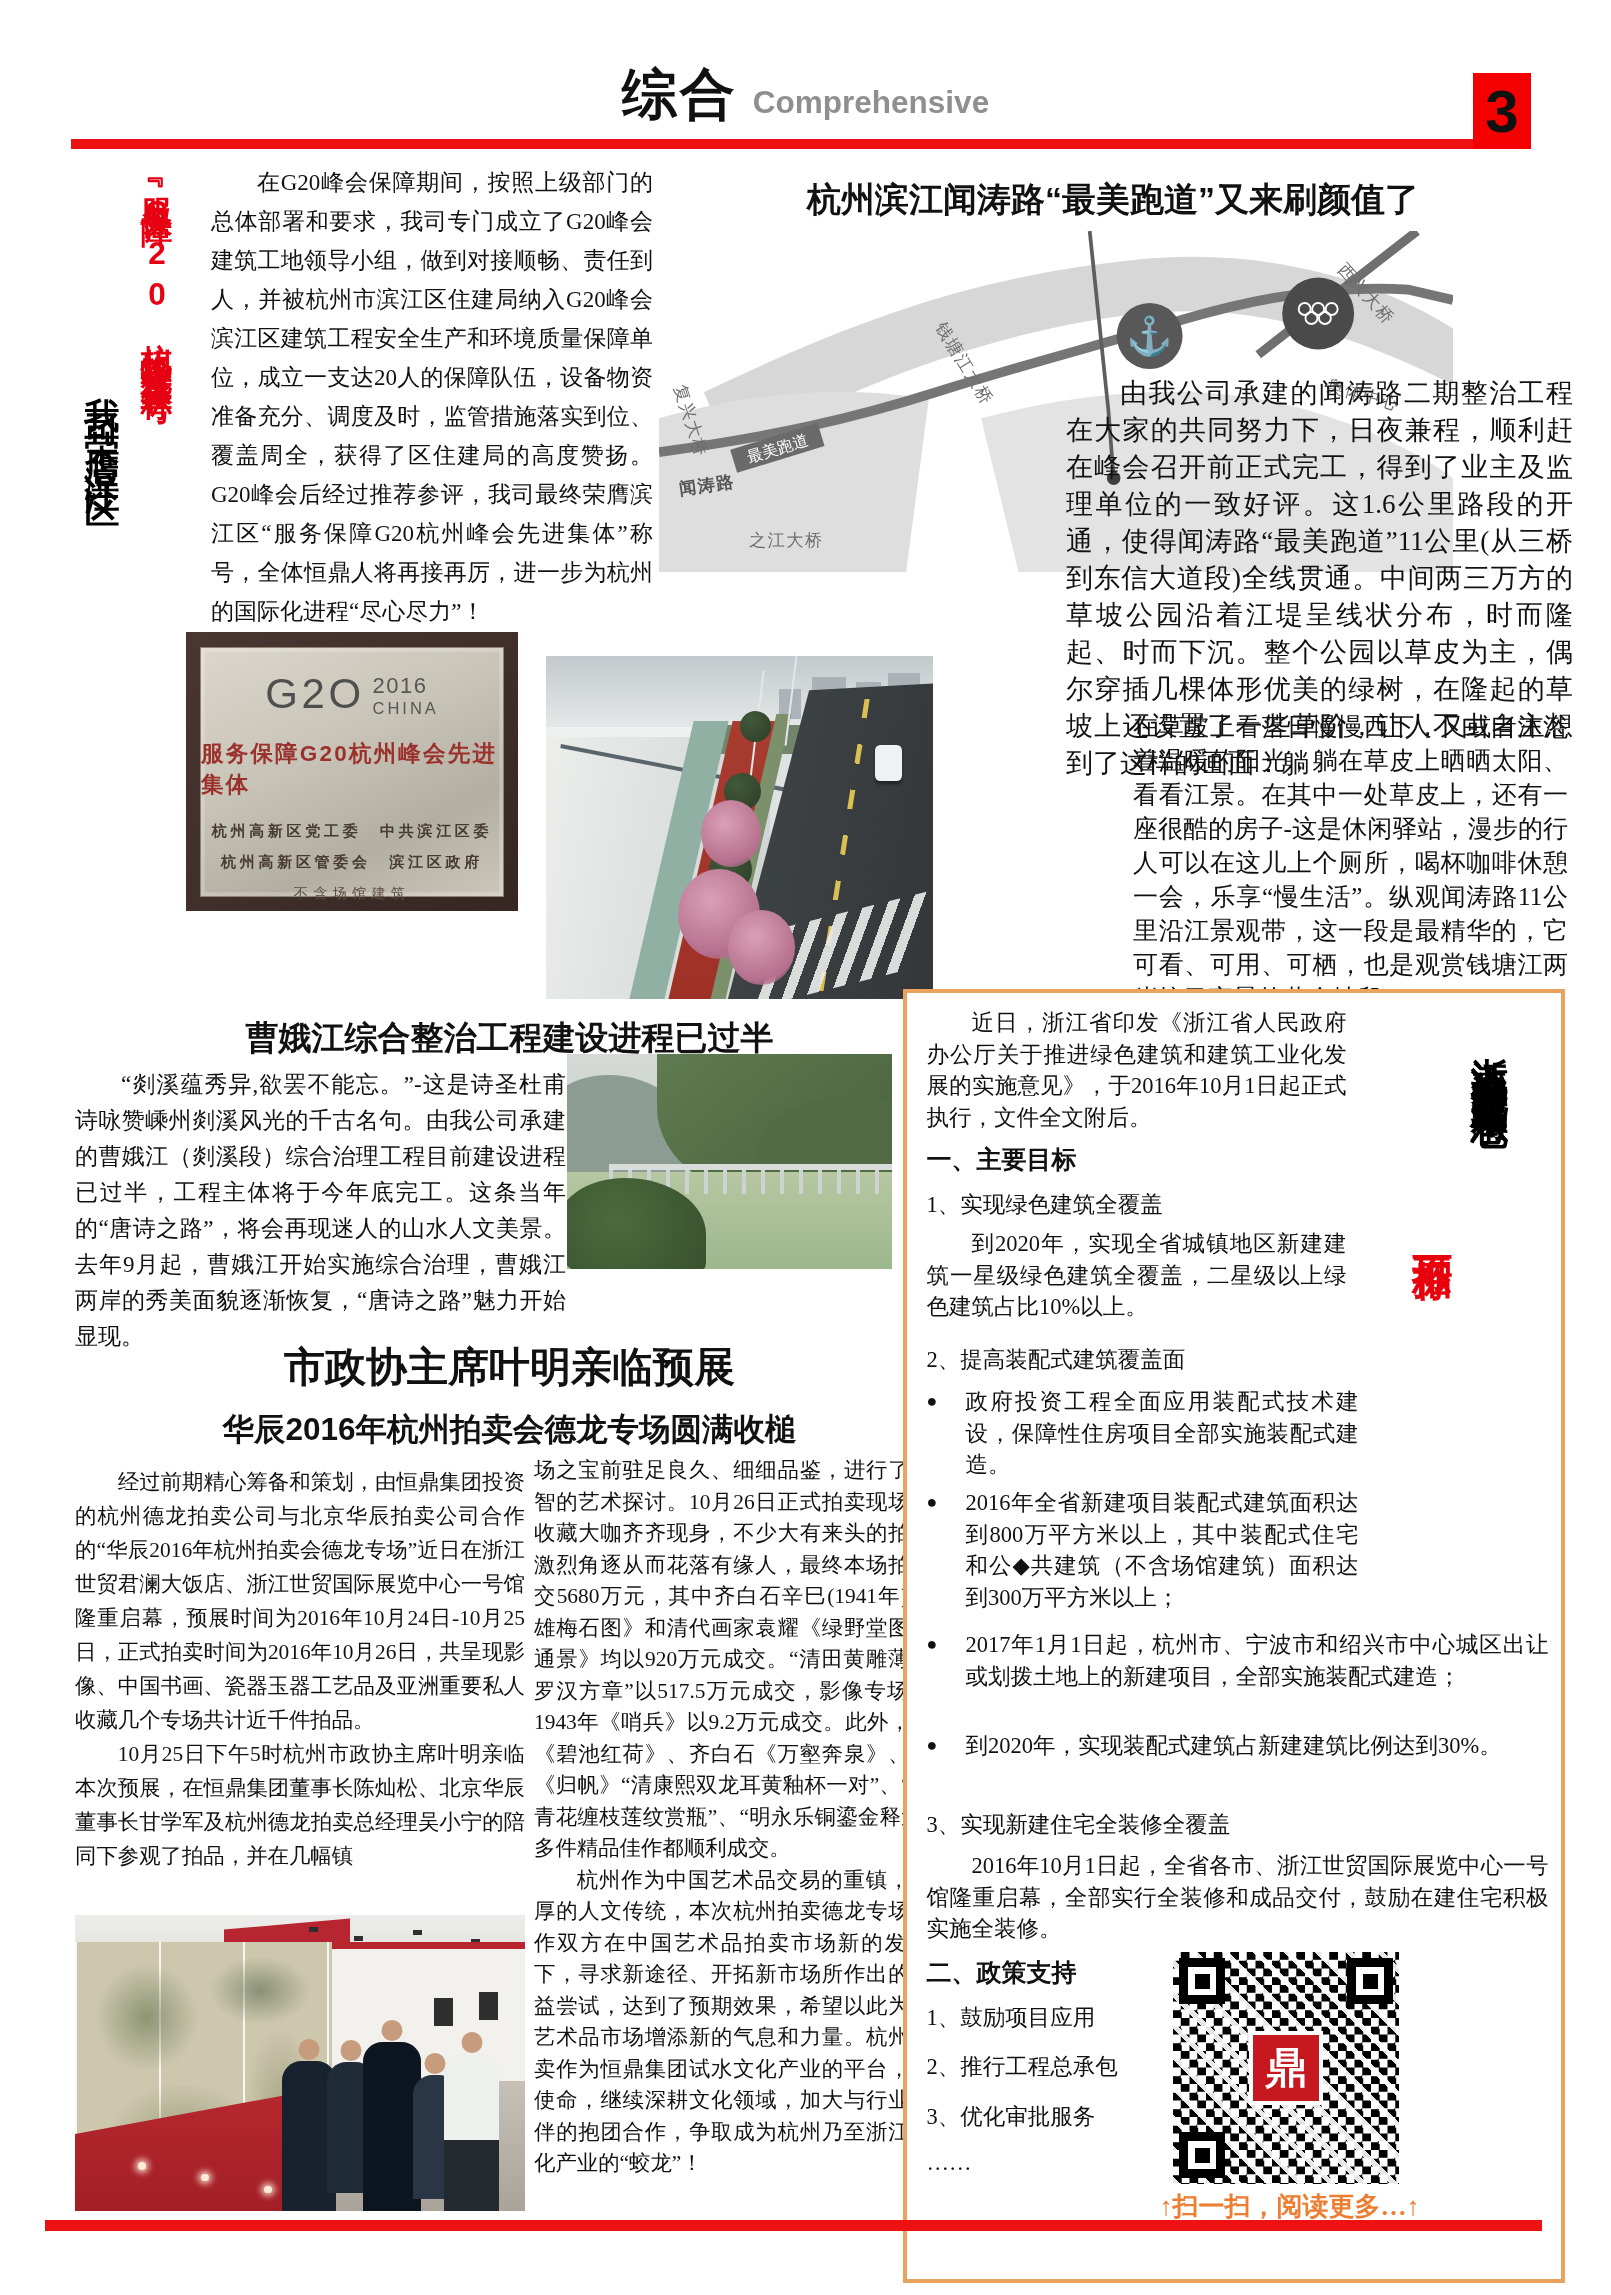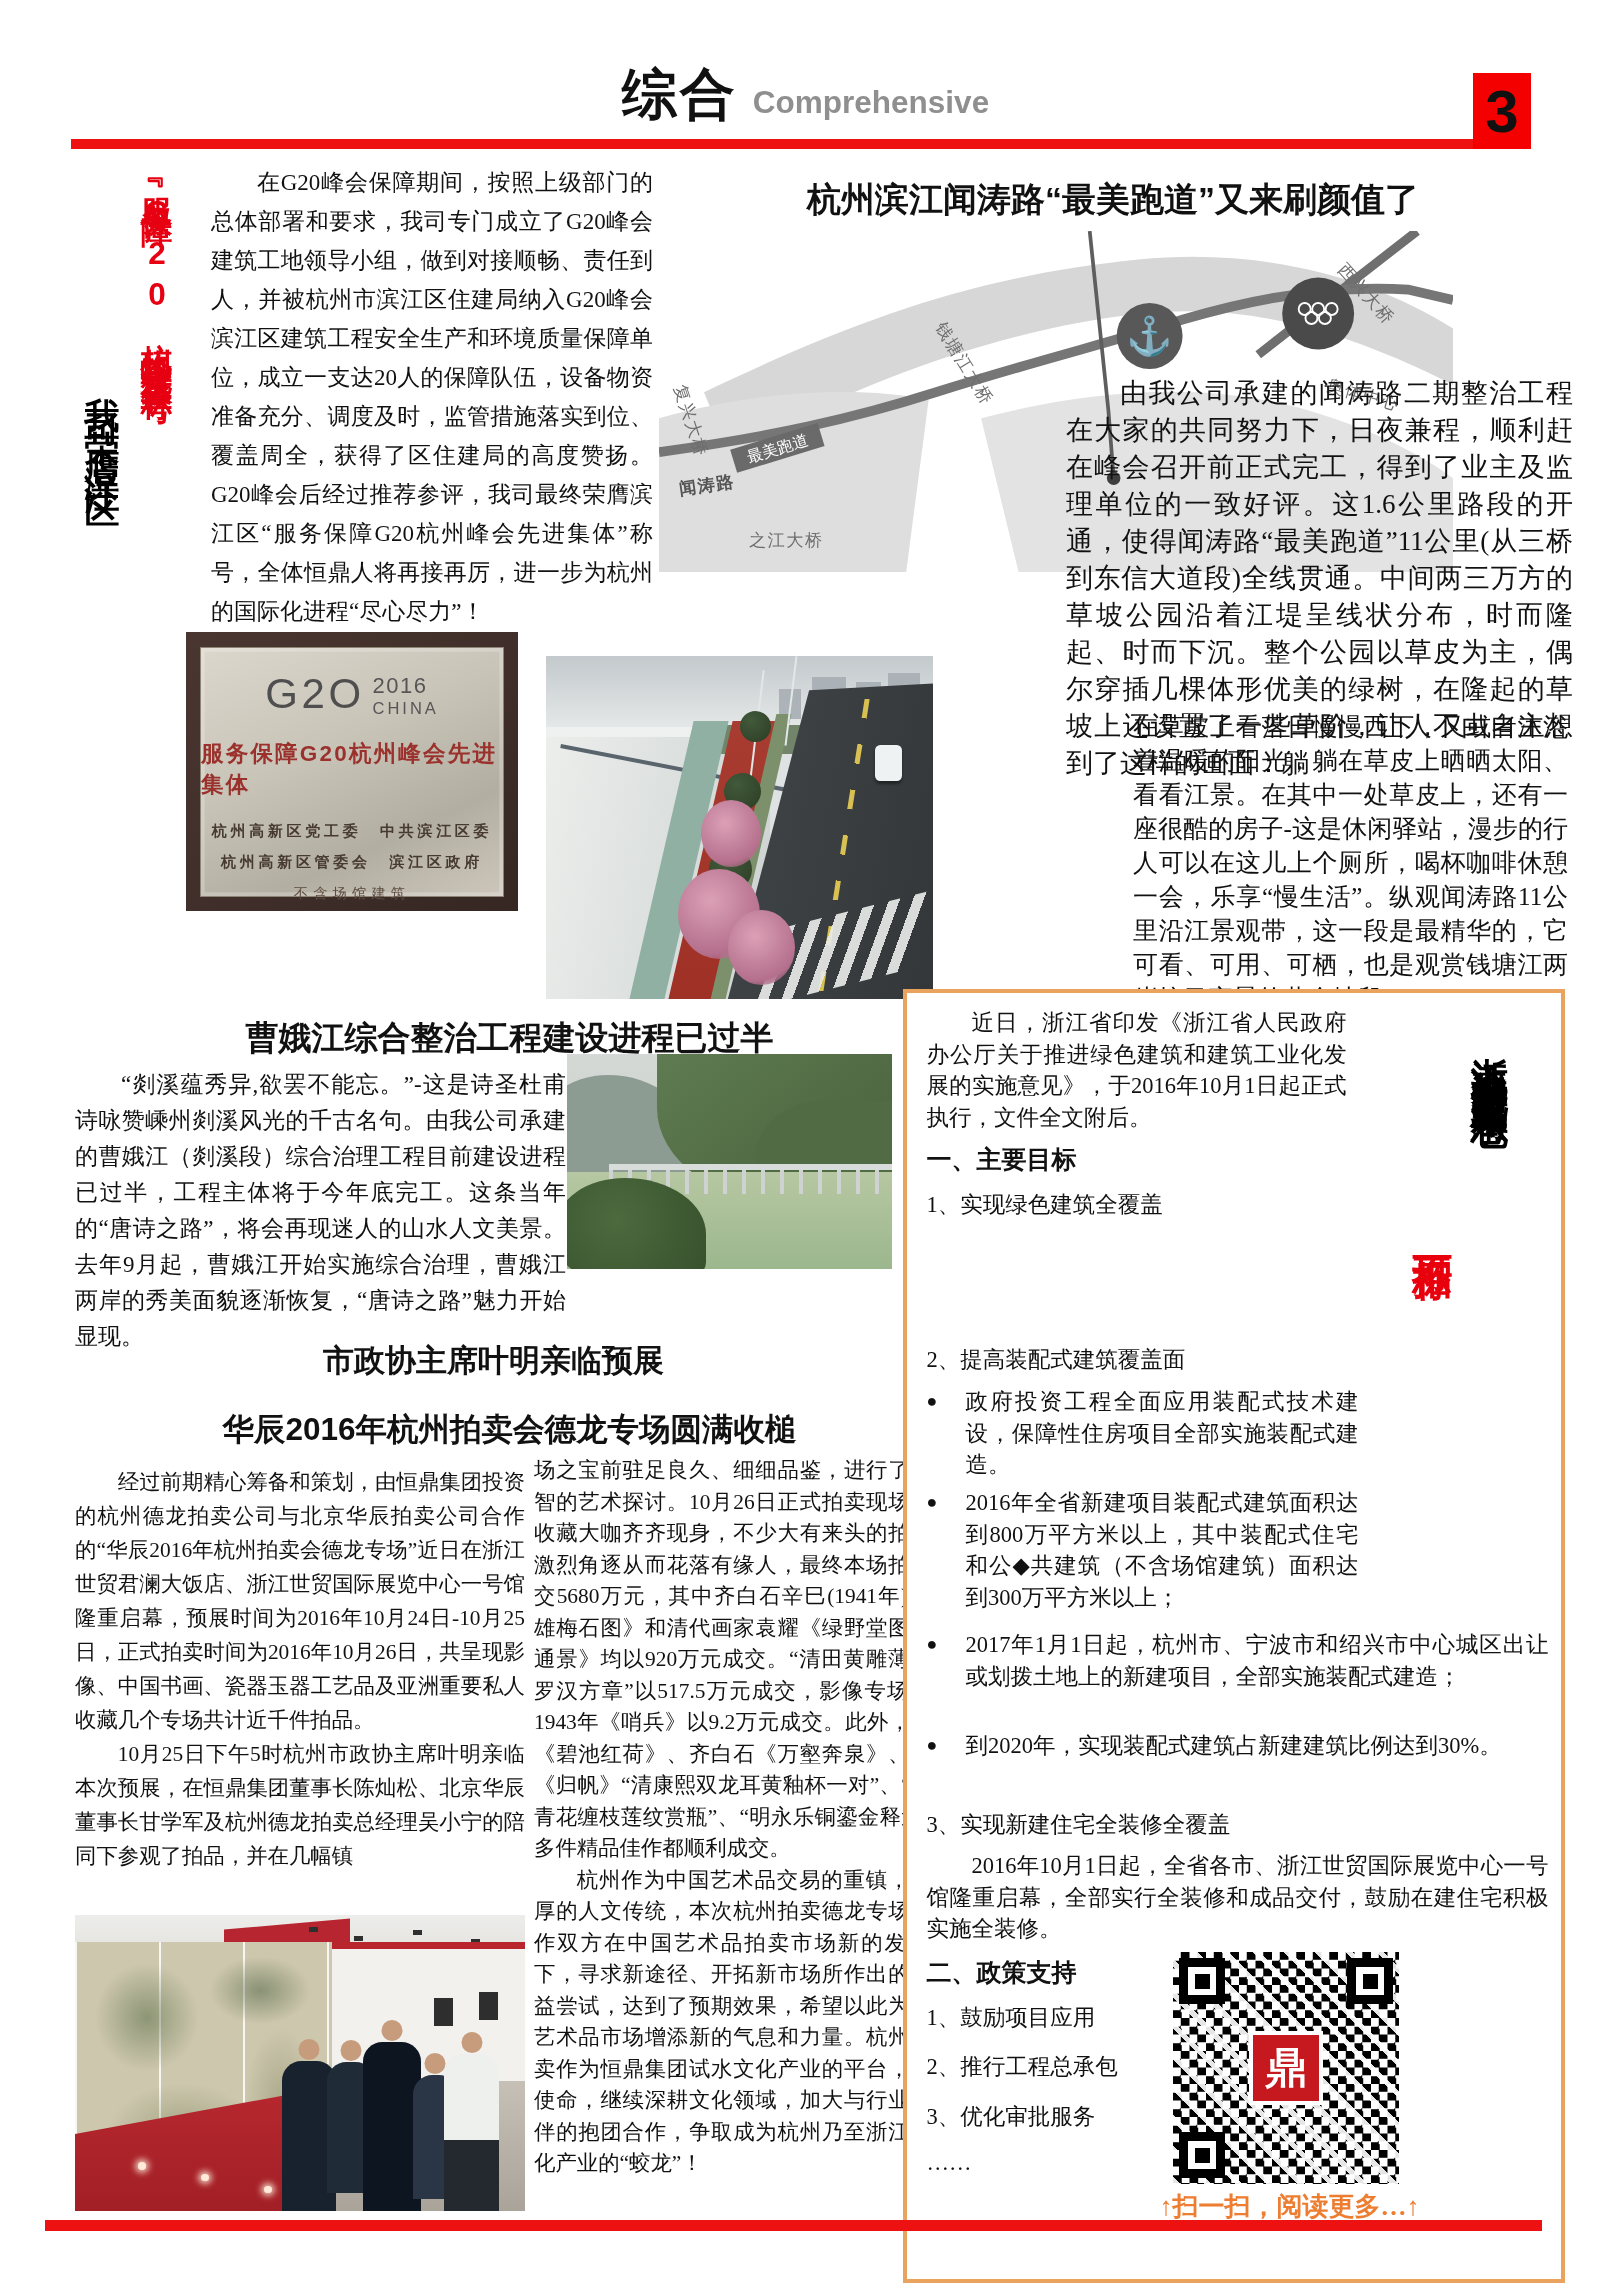--- a/index.html
+++ b/index.html
@@ -78,21 +78,21 @@
   .rv-mount{left:-30px;top:21px;width:48%;height:58%;background:#8d9c92;border-radius:50% 60% 40% 50%;}
   .rv-hill{right:-18px;top:-25.5px;width:78%;height:82%;background:linear-gradient(140deg,#617d52,#46603b);border-radius:0 0 0 55%;}
   .rv-hill2{right:0;top:22%;width:42%;height:52%;background:#516b44;border-radius:50% 0 0 50%;}
   .rv-water{left:0;bottom:0;width:100%;height:45%;background:linear-gradient(#b6c7a2,#9cb78d);}
   .rv-bridge{left:13%;top:51%;width:87%;height:6px;background:#d8dcda;}
   .rv-piers{left:13%;top:calc(51% + 6px);width:87%;height:24px;
             background:repeating-linear-gradient(90deg,#ced3d1 0 3.7px,transparent 3.7px 19px);}
   .rv-bush{left:-10.5px;bottom:-12px;width:46%;height:48%;background:radial-gradient(circle at 40% 40%,#4c6a3e,#36502c);border-radius:50% 60% 20% 40%;}
 
   
-  .au-t1{left:29px;top:1340px;width:929px;text-align:center;font-size:31px;font-weight:bold;}
+  .au-t1{left:45px;top:1340px;width:929px;text-align:center;font-size:41px;font-weight:bold;}
   .au-t2{left:45px;top:1409px;width:929px;text-align:center;font-size:31.5px;font-weight:bold;}
   .au-col1{left:75px;top:1465px;width:450px;font-size:21.4px;line-height:34px;}
   .au-col2{left:534px;top:1455px;width:442px;font-size:21.4px;line-height:31.5px;}
   .au-col1 p+p,.au-col2 p+p{margin-top:0;}
 
   
   .expo{left:75px;top:1915px;width:450px;height:296px;overflow:hidden;background:#efeeea;}
   .xp-ceiling{left:0;top:0;width:100%;height:16%;background:linear-gradient(#ededeb,#e1e0dc);}
   .xp-light{background:#2f2f2f;width:9px;height:5.2px;}
   .xp-redbeam{left:33%;top:3%;width:28%;height:10%;background:#b72531;transform:skewY(-5deg);}
@@ -307,20 +307,23 @@
         <span class="xp-head"></span>
       </div>
   </div>
 
   <div class="abs policy-box">
     <div class="po just" style="left:19.5px;top:14.2px;width:420px;">
       <p class="ind">近日，浙江省印发《浙江省人民政府办公厅关于推进绿色建筑和建筑工业化发展的实施意见》，于2016年10月1日起正式执行，文件全文附后。</p>
     </div>
     <div class="po po-h" style="left:19.5px;top:151px;">一、主要目标</div>
     <div class="po" style="left:19.5px;top:196px;">1、实现绿色建筑全覆盖</div>
+    <div class="po just" style="left:19.5px;top:235px;width:420px;">
+      <p class="ind">到2020年，实现全省城镇地区新建建筑一星级绿色建筑全覆盖，二星级以上绿色建筑占比10%以上。</p>
+    </div>
     <div class="po" style="left:19.5px;top:351px;">2、提高装配式建筑覆盖面</div>
     <div class="po po-bullet" style="left:19.5px;top:393px;width:432px;">
       <span class="po-dot">●</span>
       <span class="just" style="flex:1;">政府投资工程全面应用装配式技术建设，保障性住房项目全部实施装配式建造。</span>
     </div>
     <div class="po po-bullet" style="left:19.5px;top:494px;width:432px;">
       <span class="po-dot">●</span>
       <span class="just" style="flex:1;">2016年全省新建项目装配式建筑面积达到800万平方米以上，其中装配式住宅和公◆共建筑（不含场馆建筑）面积达到300万平方米以上；</span>
     </div>
     <div class="po po-bullet" style="left:19.5px;top:636px;width:622px;">

